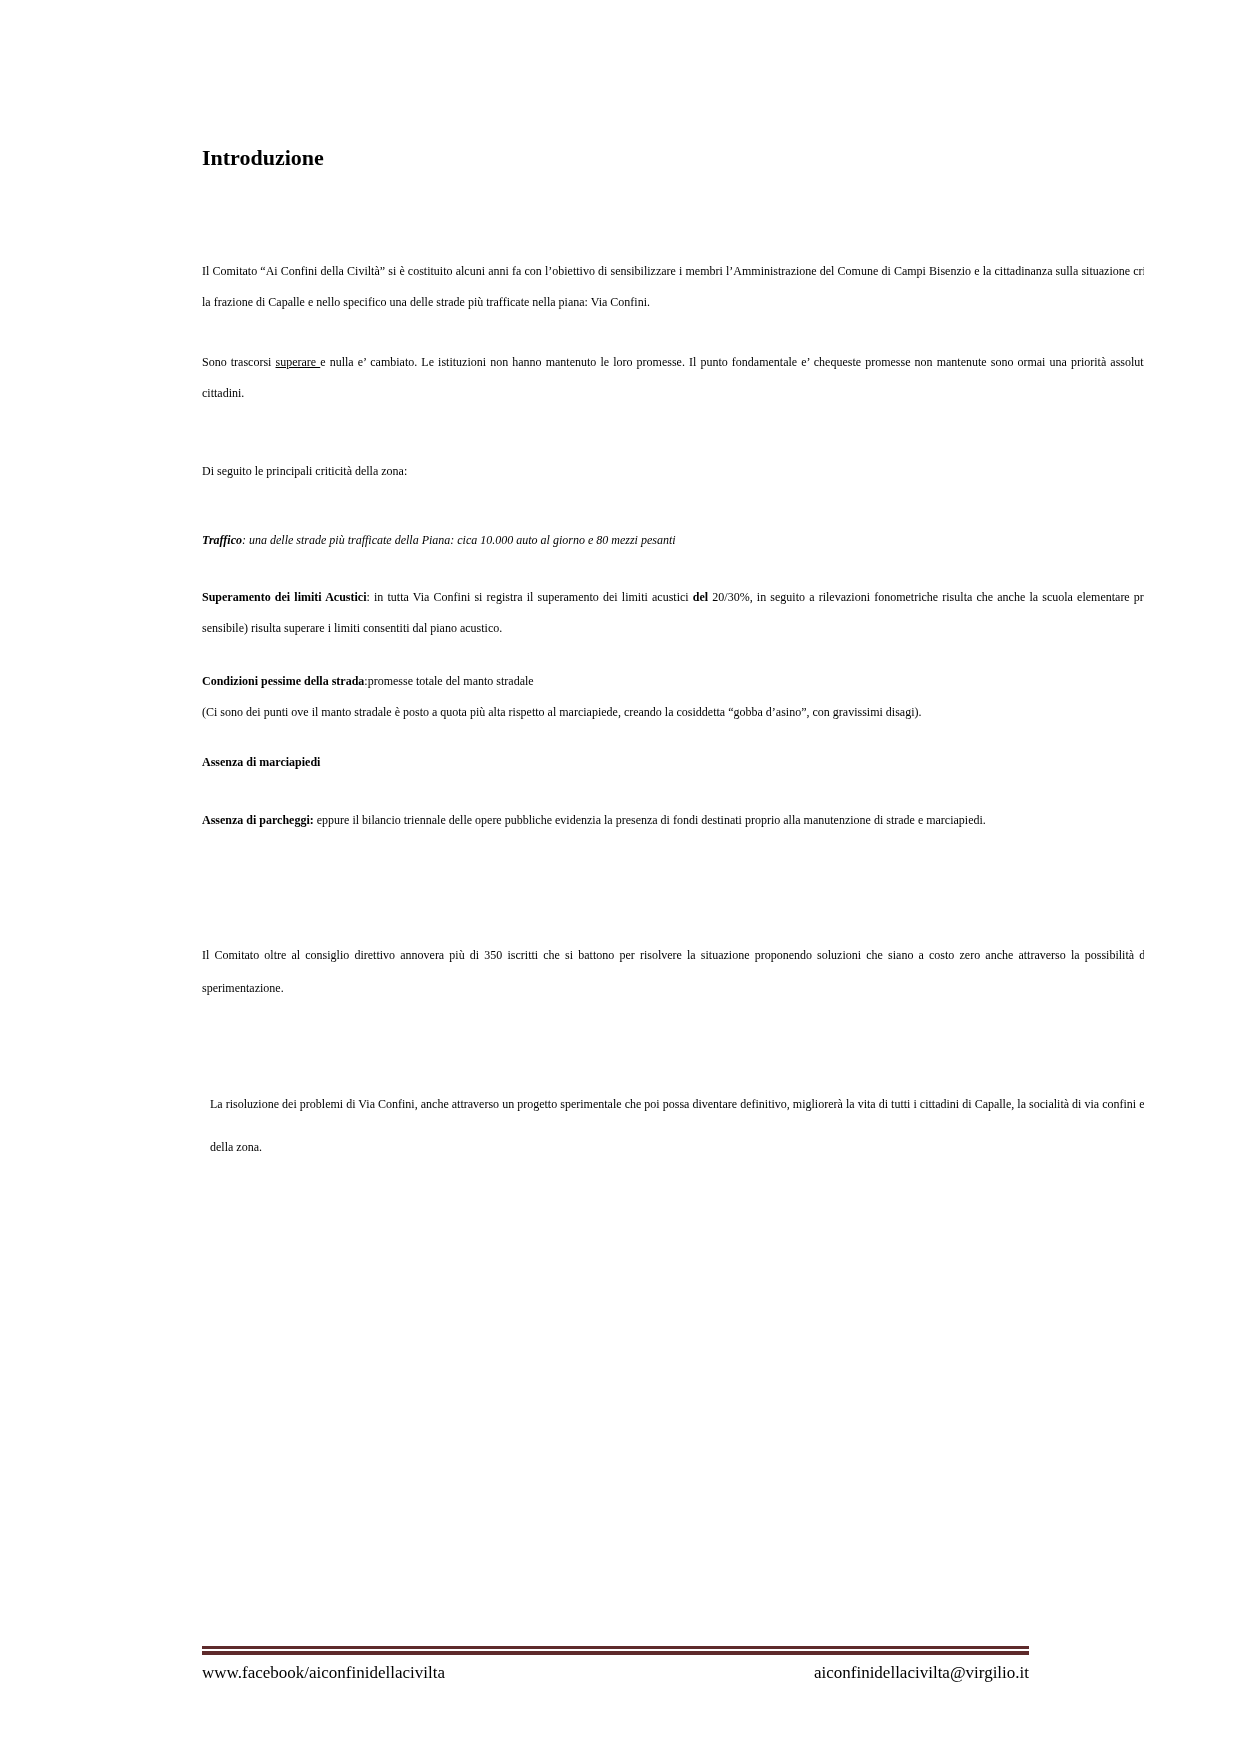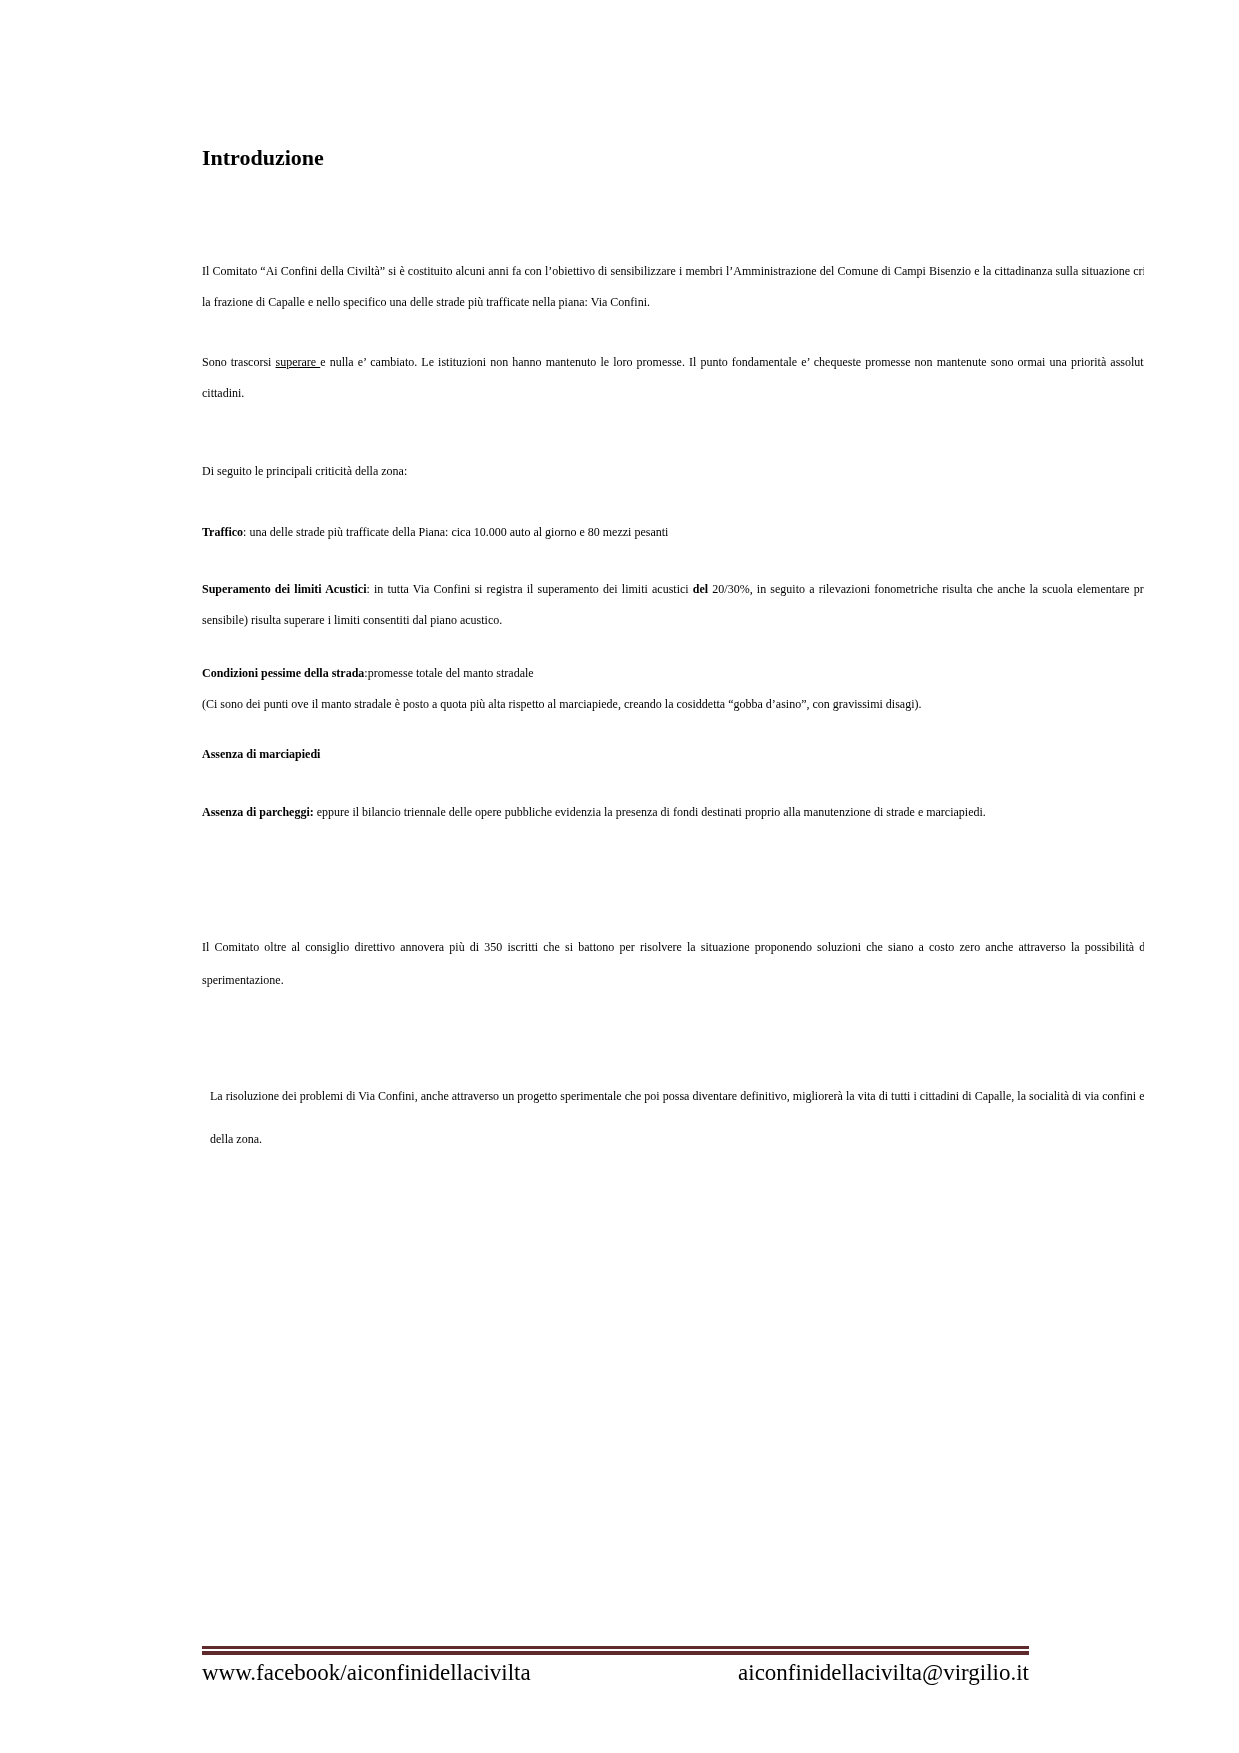--- a/index.html
+++ b/index.html
@@ -27,21 +27,21 @@
     font-weight: bold;
   }
   .body-p {
     font-size: 12px;
     line-height: 31px;
     text-align: justify;
   }
   .p-intro       { margin-top: 84px; }
   .p-promesse    { margin-top: 29px; }
   .p-criticita   { margin-top: 47px; }
-  .p-traffico    { margin-top: 30px; }
+  .p-traffico    { margin-top: 38px; font-style: italic; }
   .p-acustici    { margin-top: 26px; }
   .p-strada      { margin-top: 22px; }
   .p-marciapiedi { margin-top: 19px; font-weight: bold; }
   .p-parcheggi   { margin-top: 27px; }
   .p-comitato    { margin-top: 103px; line-height: 33px; font-weight: normal; }
   .p-risoluzione { margin-top: 78px; line-height: 43px; margin-left: 8px; }
   .lead  { font-weight: bold; }
   .u     { text-decoration: underline; }
   .b     { font-weight: bold; }
   .footer {
@@ -50,21 +50,21 @@
     right: 115px;
     top: 1646px;
   }
   .rule-thin  { height: 3px; background: var(--rule-color, #5e2a2b); }
   .rule-gap   { height: 2px; background: transparent; }
   .rule-thick { height: 4px; background: var(--rule-color, #5e2a2b); }
   .footer-row {
     margin-top: 7px;
     display: flex;
     justify-content: space-between;
-    font-size: 23px;
+    font-size: 17px;
     line-height: 22px;
   }
 </style>
 </head>
 <body>
 
 <div class="page">
   <div class="content">
 
     <h1 class="title">Introduzione</h1>

